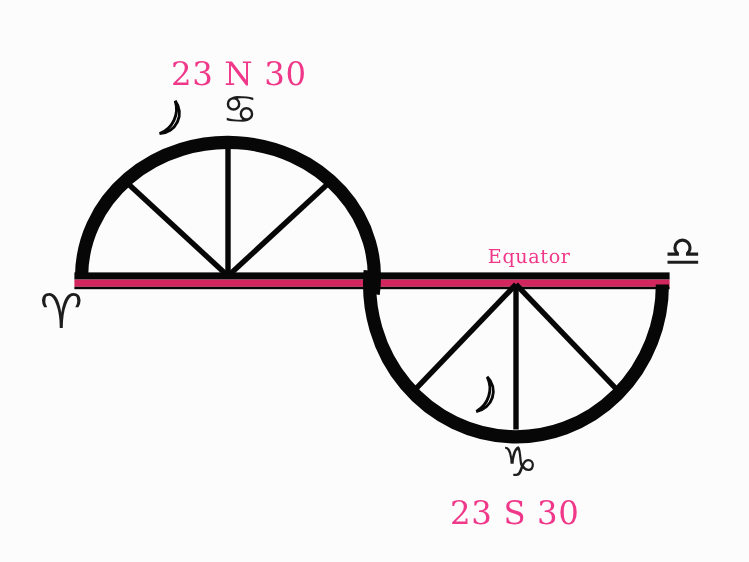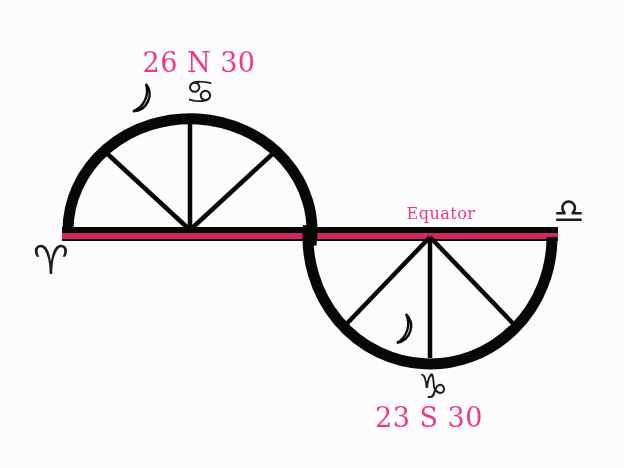--- a/index.html
+++ b/index.html
@@ -25,21 +25,21 @@
     position: absolute;
     transform: translate(-50%, -50%);
     color: var(--label-pink, #F0388A);
     font-family: "DejaVu Serif", serif;
     white-space: nowrap;
     letter-spacing: 0.5px;
     line-height: 1;
   }
   .lbl-north   { left: 199px; top:  62px; font-size: 27px; }
   .lbl-equator { left: 441px; top: 214px; font-size: 16px; }
-  .lbl-south   { left: 429px; top: 417px; font-size: 27px; }
+  .lbl-south   { left: 429px; top: 428px; font-size: 27px; }
 
   .sign {
     position: absolute;
     transform: translate(-50%, -50%);
     color: #1d1d1d;
     font-family: "DejaVu Sans", sans-serif;
     font-weight: 400;
     line-height: 1;
   }
   .sign-aries     { left:  51px; top: 260px; font-size: 40px; }
@@ -71,21 +71,21 @@
       <path class="arc" d="M 308.5 225.5 A 122 127 0 1 0 552 237"></path>
       <path class="spoke" d="M 430 238 L 430 358"></path>
       <path class="spoke" d="M 430 237 L 346.5 324"></path>
       <path class="spoke" d="M 430 237 L 513.5 324"></path>
     </g>
 
     <path class="moon" transform="translate(146,84) rotate(33)" d="M 0 0 A 17 17 0 0 1 4 30 A 22 22 0 0 0 0 0 Z"></path>
     <path class="moon" transform="translate(406,314) rotate(25)" d="M 0 0 A 17 17 0 0 1 4 30 A 22 22 0 0 0 0 0 Z"></path>
   </svg>
 
-  <div class="lbl lbl-north">26 N 30</div>
+  <div class="lbl lbl-north">23 N 30</div>
   <div class="lbl lbl-equator">Equator</div>
   <div class="lbl lbl-south">23 S 30</div>
 
   <div class="sign sign-aries">♈</div>
   <div class="sign sign-cancer">♋</div>
   <div class="sign sign-libra">♎</div>
   <div class="sign sign-capricorn">♑</div>
 
 </div>
 

